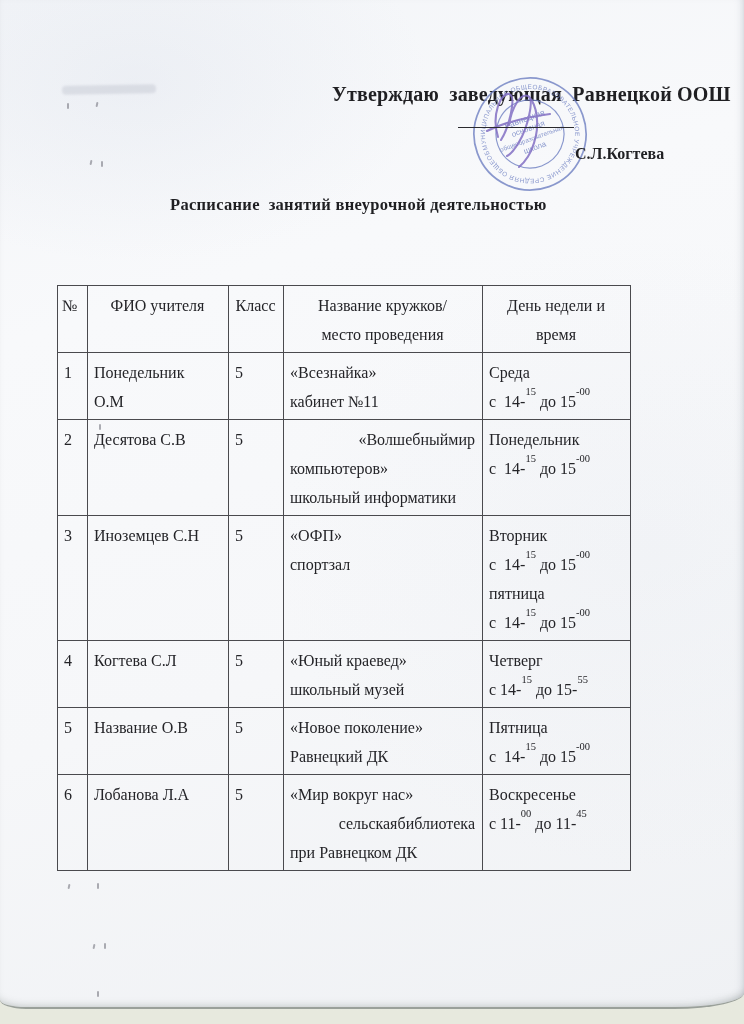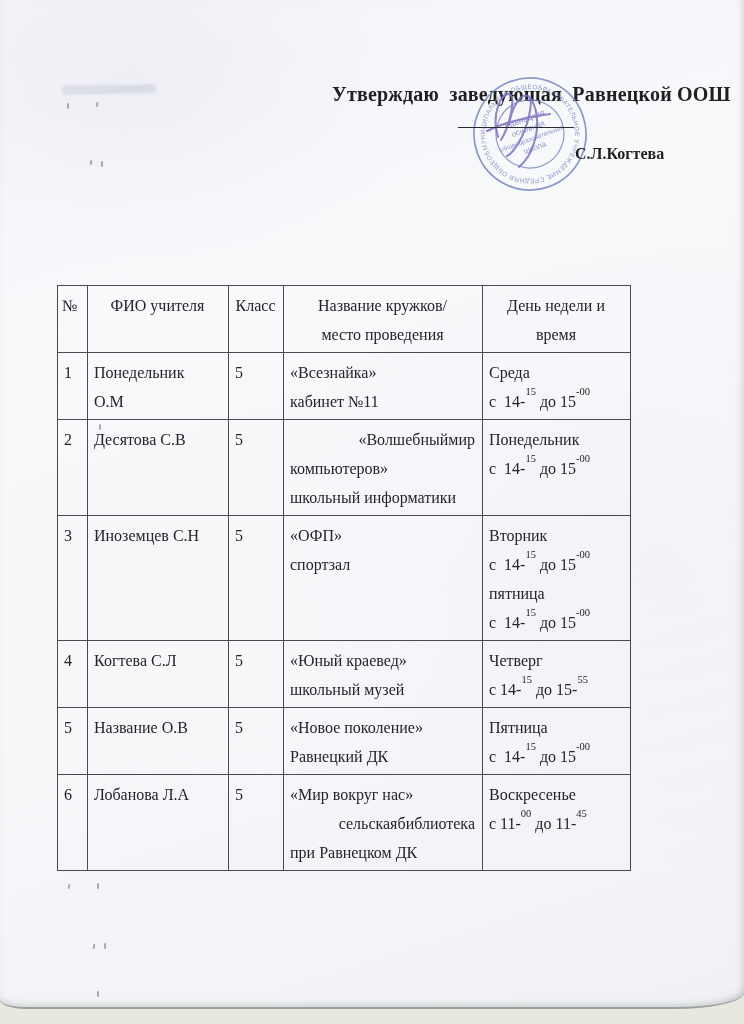--- a/index.html
+++ b/index.html
@@ -110,20 +110,21 @@
       <path d="M 20,54 C 13,32 23,9 31,11 C 39,13 31,44 23,57"></path>
       <path d="M 31,42 C 34,23 43,10 50,13 C 57,16 49,46 41,59 C 37,66 33,71 29,73"></path>
       <path d="M 51,14 C 59,22 62,42 56,60 C 53,70 47,79 41,84"></path>
       <path d="M 9,48 C 27,39 50,34 72,31"></path>
     </g>
   </svg>
 
   <div class="sig-line"></div>
   <div class="signer">С.Л.Когтева</div>
 
+  <div class="doc-title">Расписание  занятий внеурочной деятельностью</div>
 
   <table class="schedule">
     <colgroup>
       <col class="c1">
         <col class="c2">
         <col class="c3">
         <col class="c4">
         <col class="c5">
     </colgroup>
     <thead>

